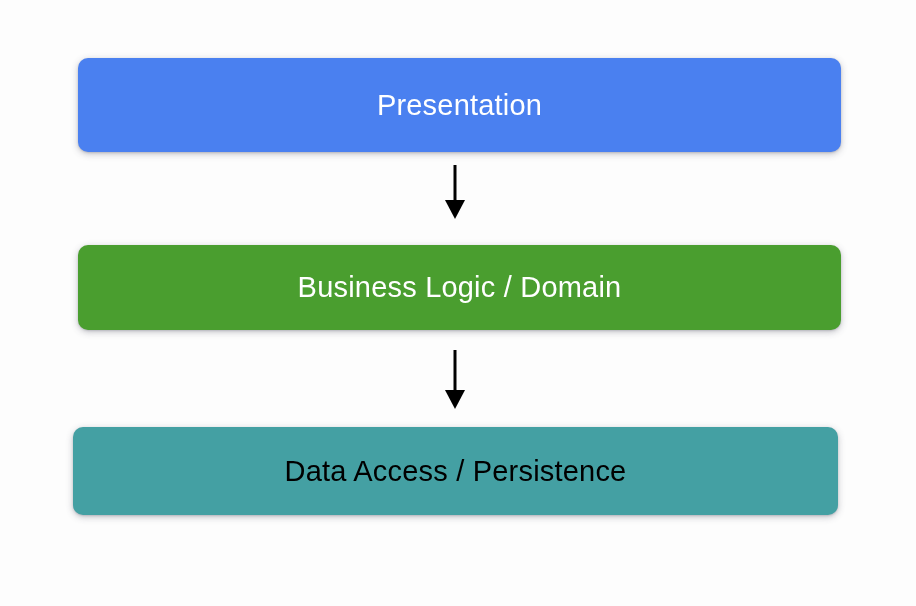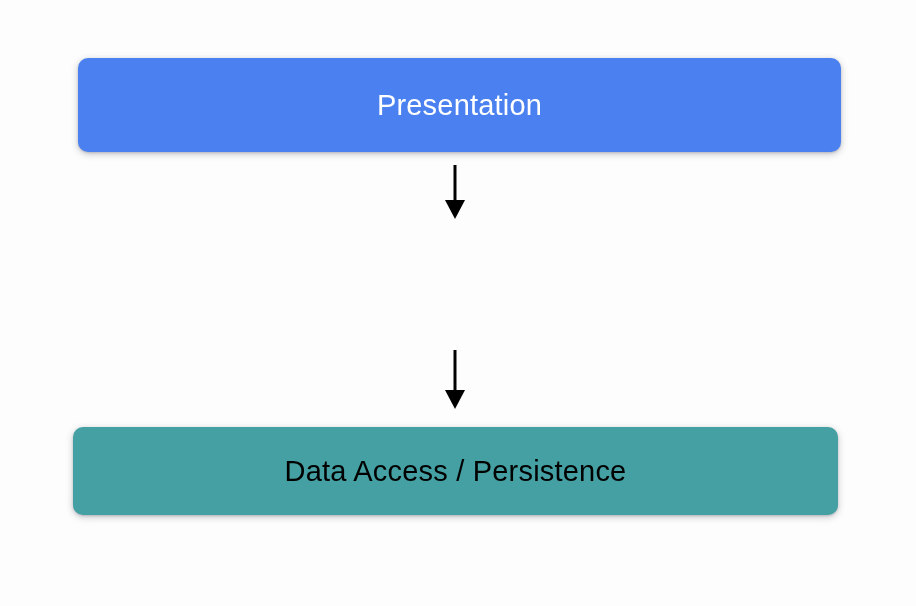--- a/index.html
+++ b/index.html
@@ -50,20 +50,23 @@
 
   <div class="layer-box" id="box-0" style="left: 78px; top: 58px; width: 763px; height: 94px; background: rgb(74, 128, 240);">
     <span class="layer-label" style="color: rgb(255, 255, 255);">Presentation</span>
   </div>
 
   <svg class="flow-arrow" id="arrow-0" width="26" height="55" viewBox="0 0 26 55" style="left: 442px; top: 165px;">
     <line x1="13" y1="0" x2="13" y2="37" stroke="#000000" stroke-width="3"></line>
     <polygon points="3,35 23,35 13,54" fill="#000000"></polygon>
   </svg>
 
+  <div class="layer-box" id="box-1" style="left: 78px; top: 245px; width: 763px; height: 85px; background: rgb(74, 158, 47);">
+    <span class="layer-label" style="color: rgb(255, 255, 255);">Business Logic / Domain</span>
+  </div>
 
   <svg class="flow-arrow" id="arrow-1" width="26" height="60" viewBox="0 0 26 60" style="left: 442px; top: 350px;">
     <line x1="13" y1="0" x2="13" y2="42" stroke="#000000" stroke-width="3"></line>
     <polygon points="3,40 23,40 13,59" fill="#000000"></polygon>
   </svg>
 
   <div class="layer-box" id="box-2" style="left: 73px; top: 427px; width: 765px; height: 88px; background: rgb(68, 160, 163);">
     <span class="layer-label" style="color: #000000;">Data Access / Persistence</span>
   </div>
 

